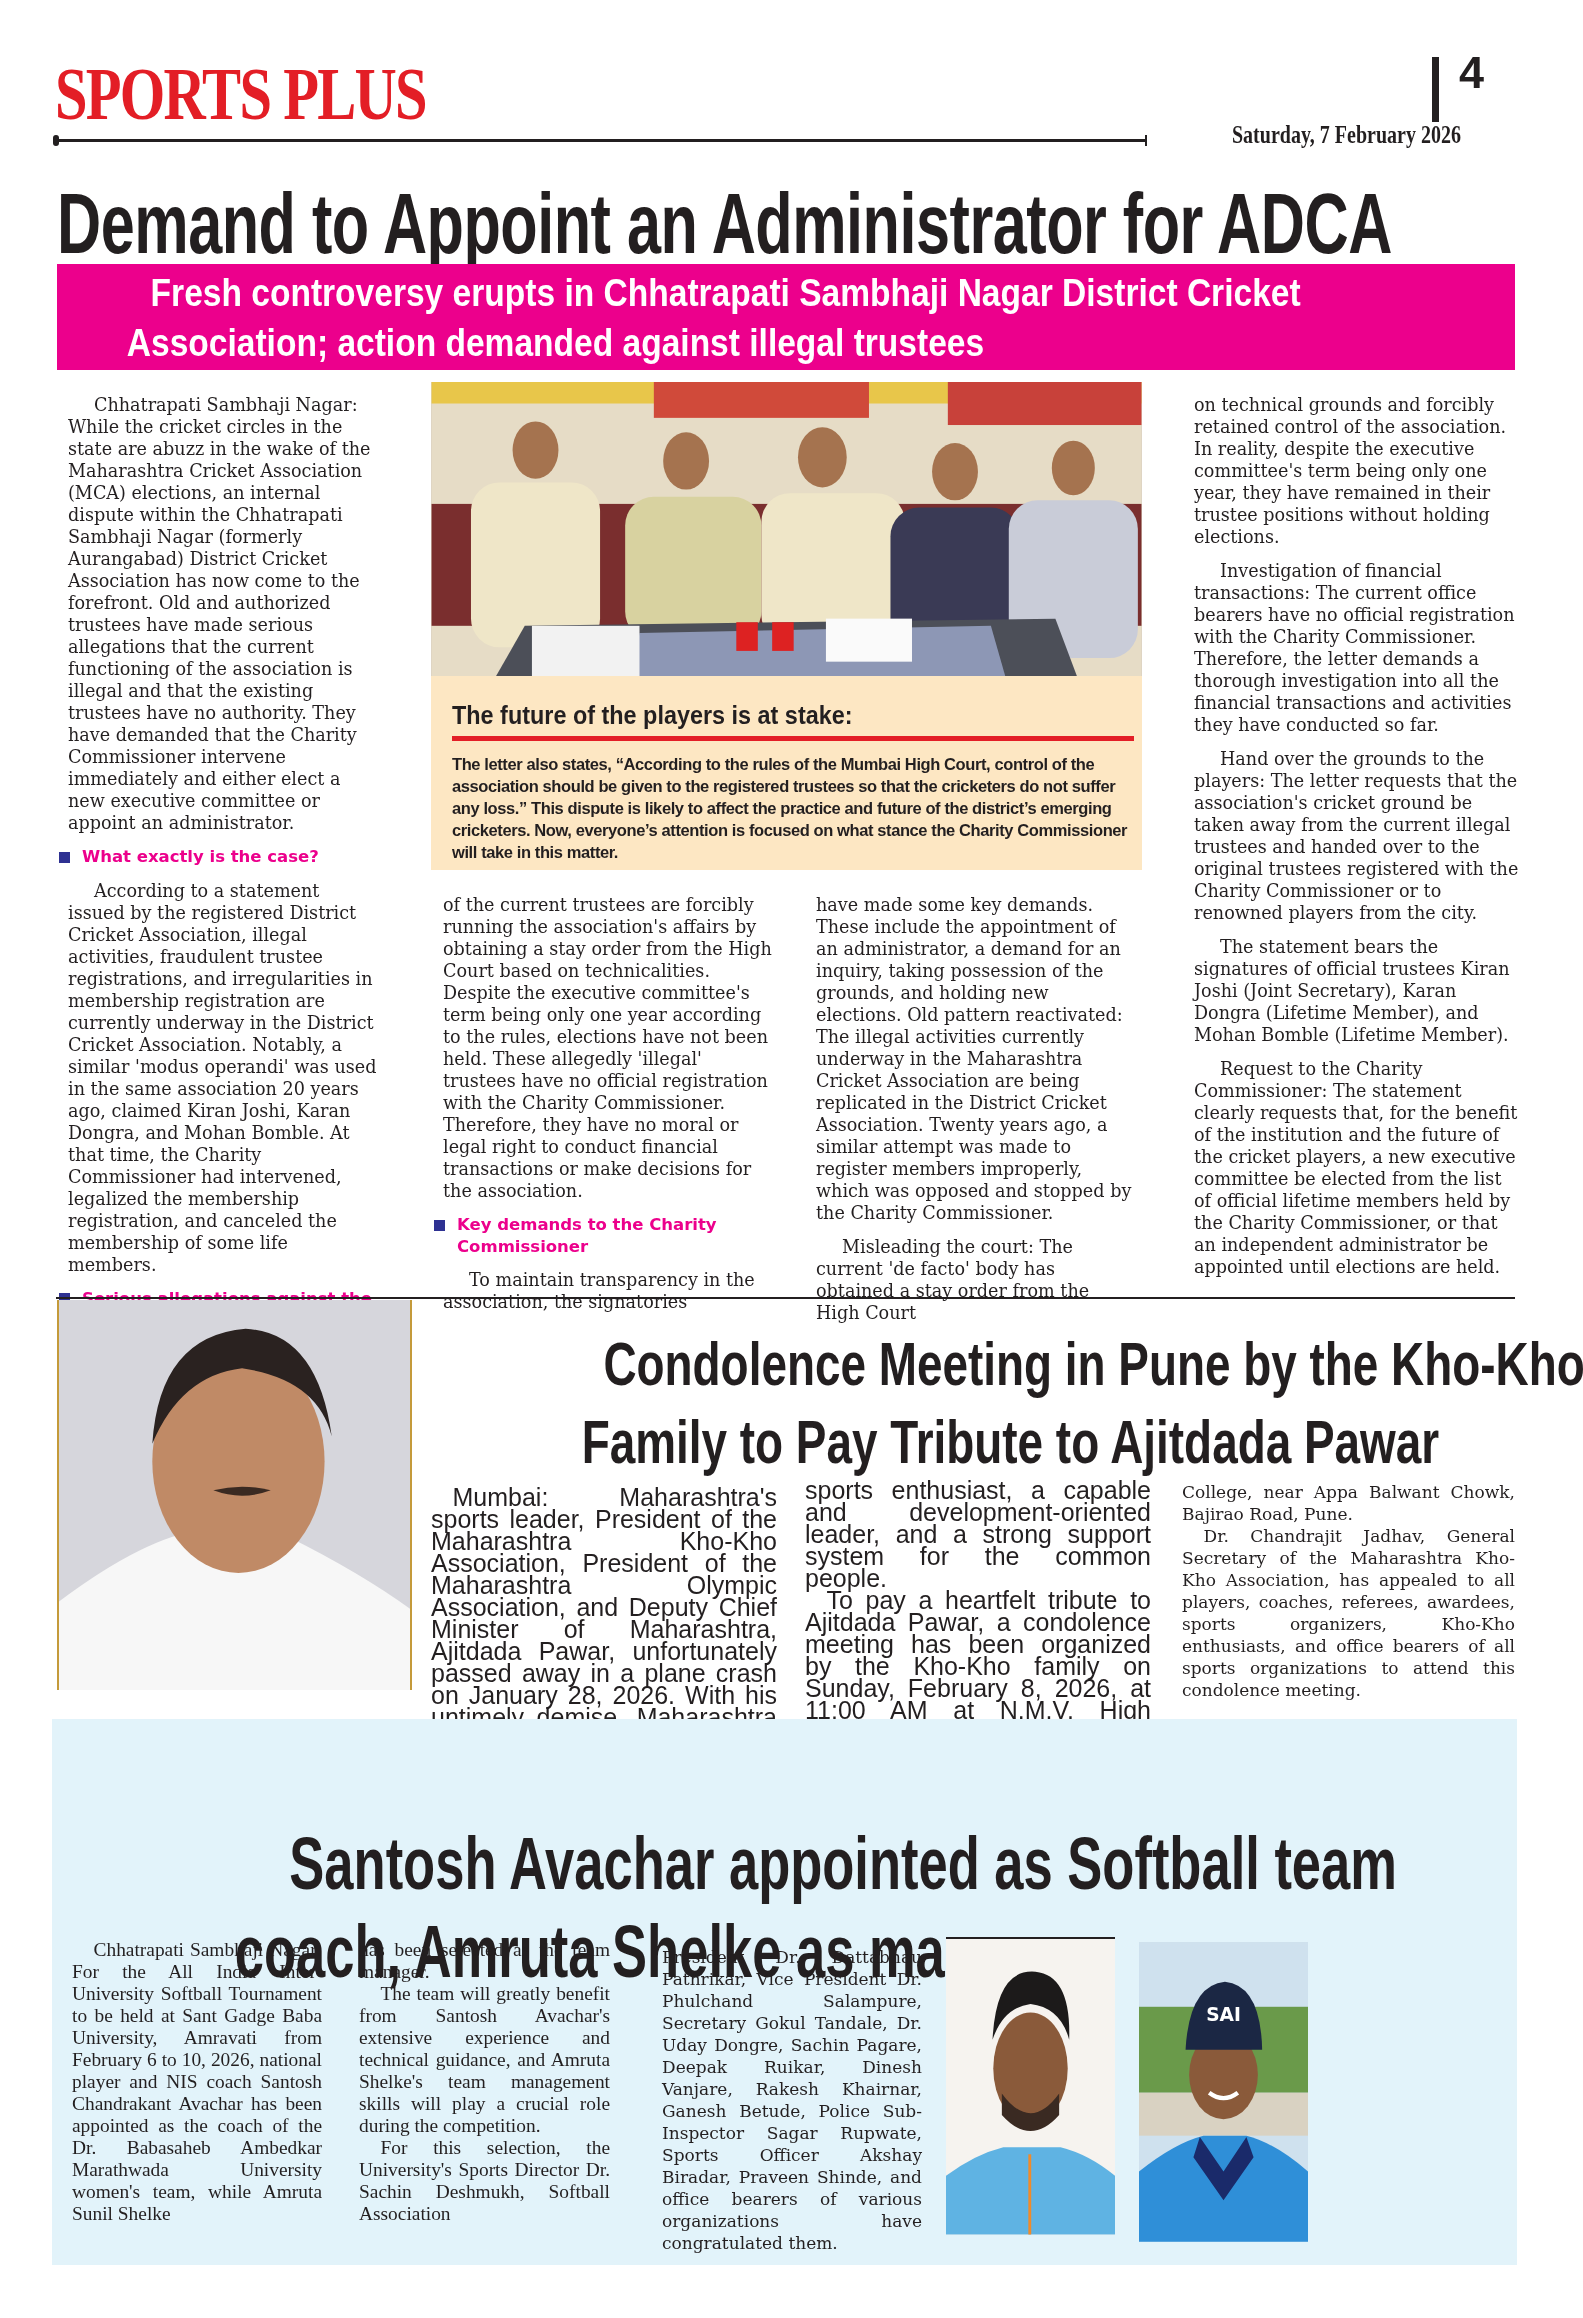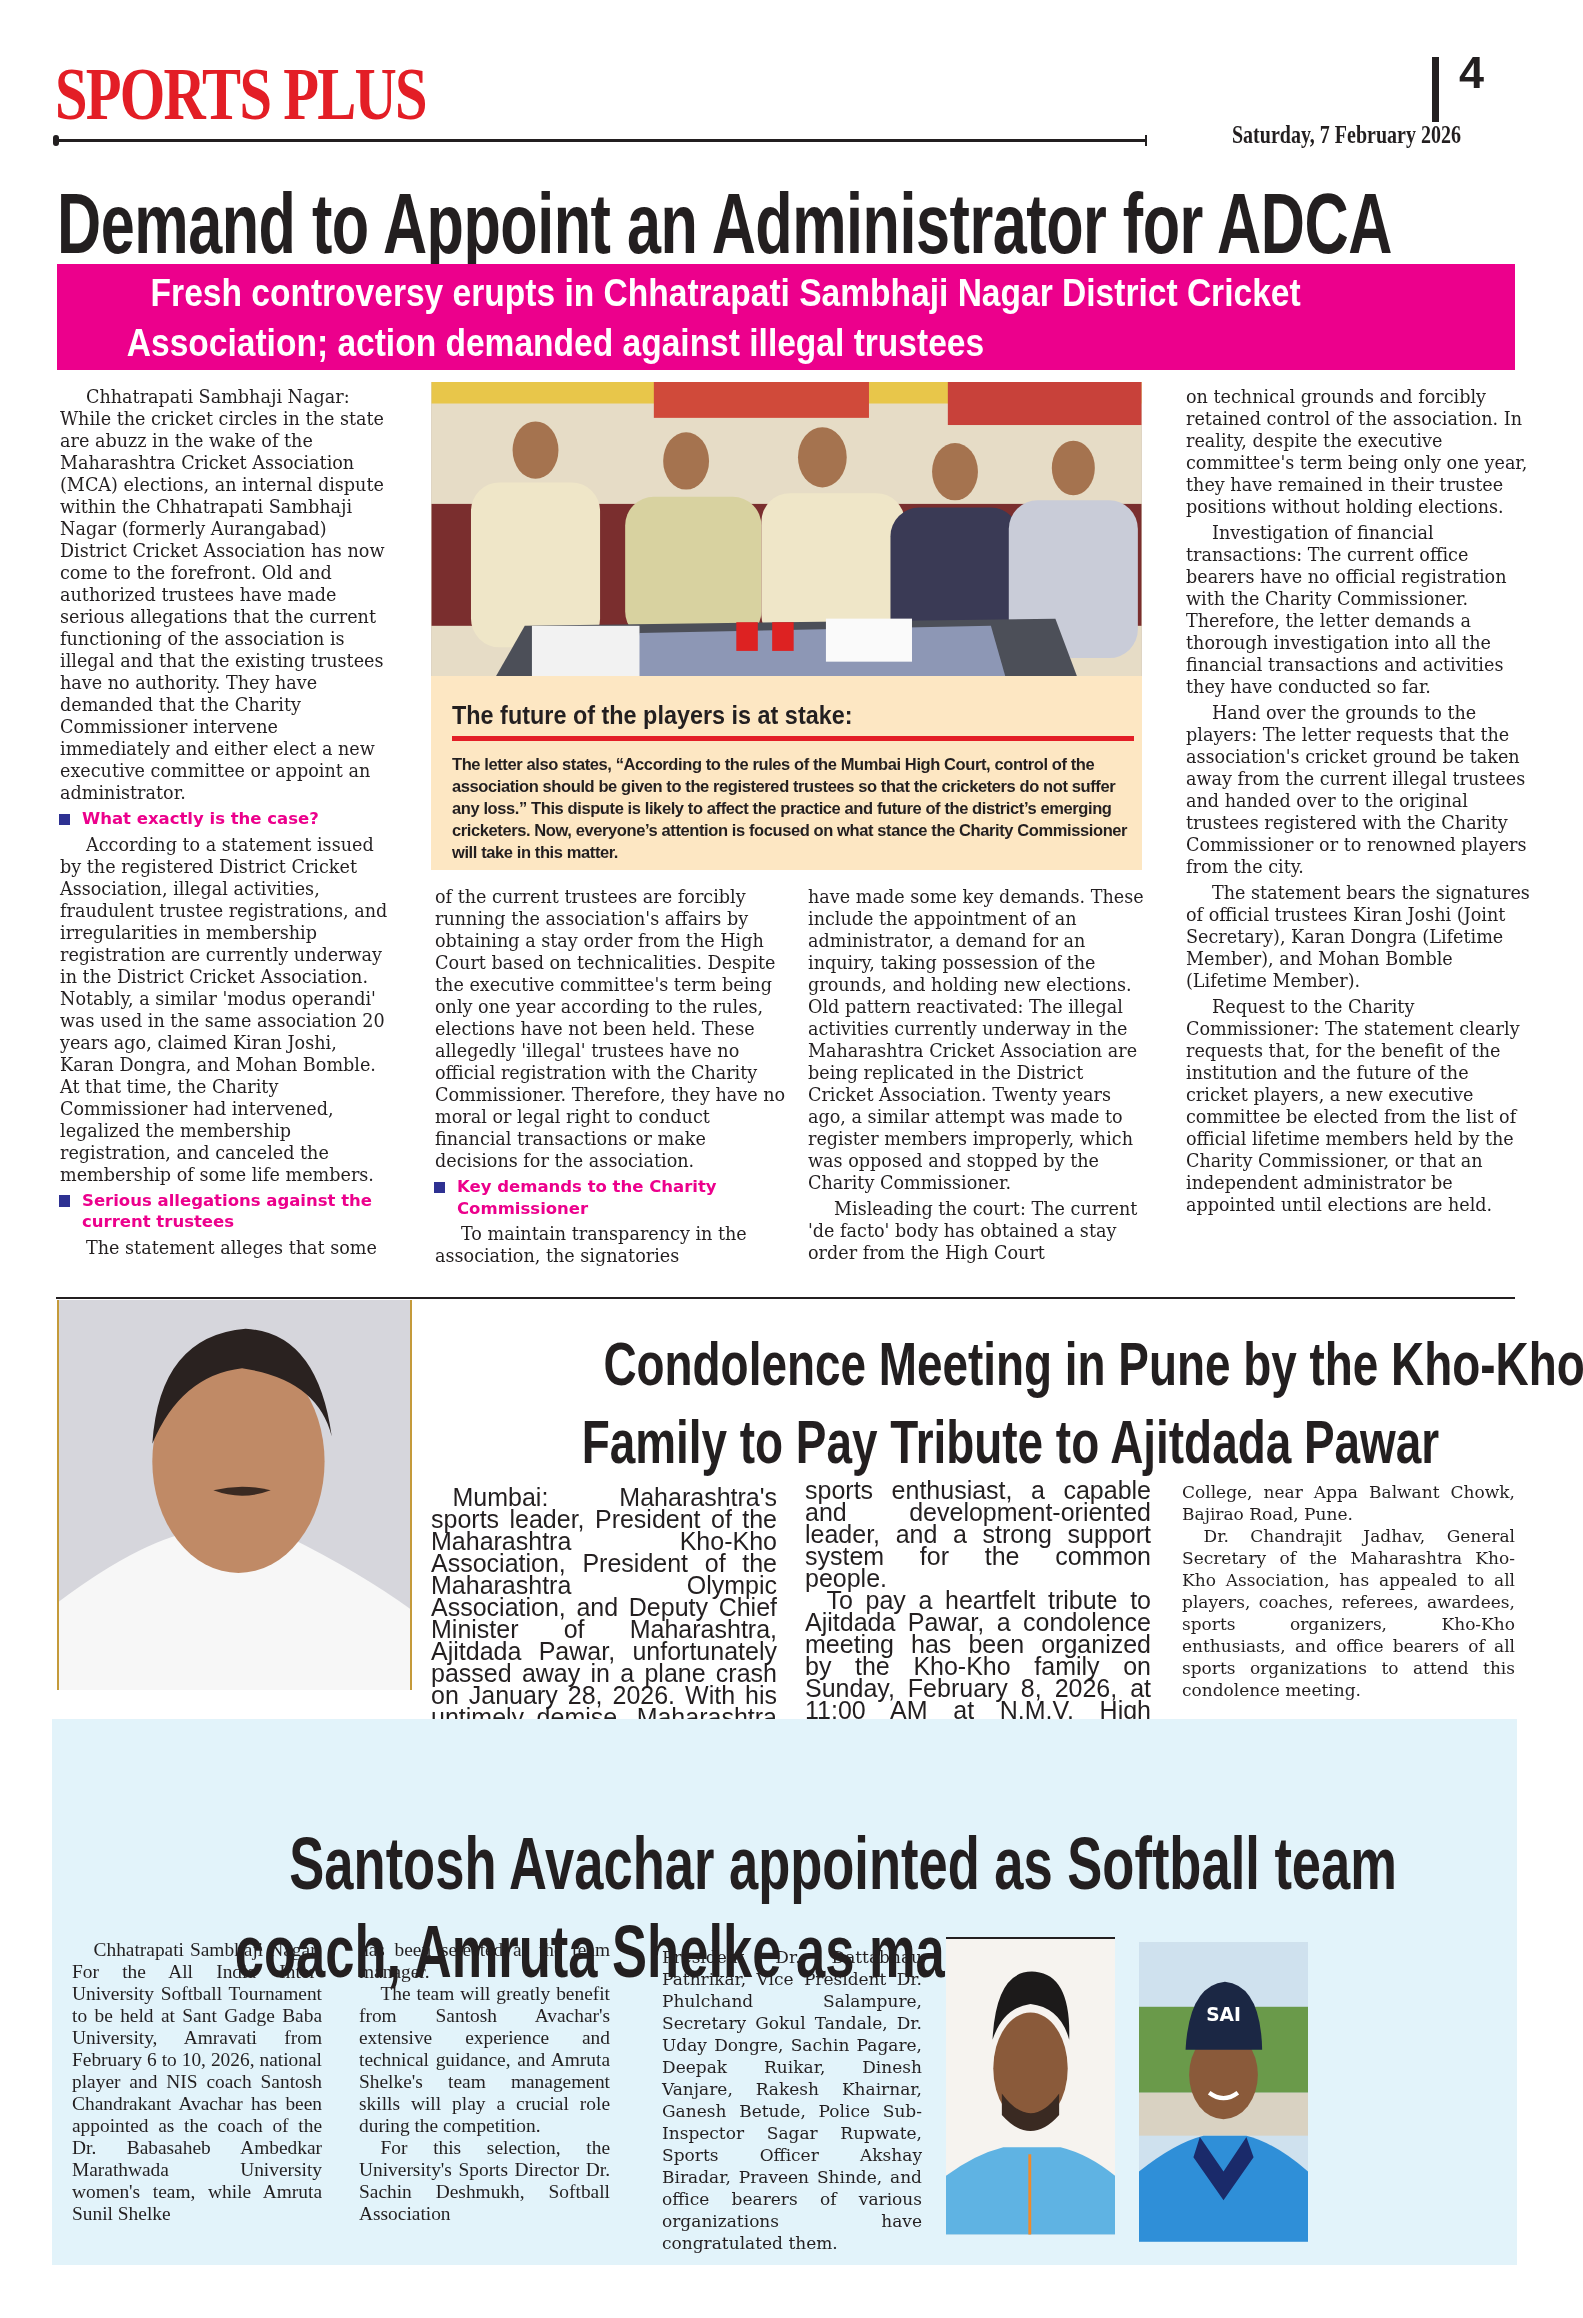--- a/index.html
+++ b/index.html
@@ -14,21 +14,21 @@
   .rule-top:before{content:"";position:absolute;left:-2.9px;top:-4.3px;width:5.7px;height:11.5px;border-radius:2.9px;background:#231f20}
   .rule-top:after{content:"";position:absolute;right:0;top:-4.3px;width:2.2px;height:11.5px;background:#231f20}
 
   .headline{font-family:"Liberation Sans",sans-serif;font-weight:bold;color:#231f20;white-space:nowrap;line-height:1;transform-origin:left top}
   .h1{left:57px;top:181px;font-size:85px;transform:scaleX(0.72);letter-spacing:-0.7px}
   .pinkbar{left:57px;top:264px;width:1458px;height:106px;background:#ec008c}
   .pinktext{left:57px;top:264px;width:1458px;height:106px;color:#fff;font-family:"Liberation Sans",sans-serif;font-weight:bold;font-size:39px;text-align:left;line-height:50px;padding-top:4.3px}
   .pinktext span{display:inline-block;transform:scaleX(0.86)}
 
   .col{font-family:"DejaVu Serif",serif;font-size:17.6px;line-height:22px;color:#231f20}
-  .col p{margin:4px}
+  .col p{margin:12px}
   .col .ind{text-indent:26px}
   .sub{color:#ec008c;font-family:"DejaVu Sans",sans-serif;font-weight:bold;font-size:16.5px;line-height:21.5px;padding-left:26px;position:relative}
   .sub:before{content:"";position:absolute;left:2.9px;top:5.7px;width:11.5px;height:11.5px;background:#2e3192}
 
   .c1{left:56px;top:382px;width:336px}
   .c2{left:431px;top:882px;width:359px}
   .c3{left:804px;top:882px;width:345px}
   .c4{left:1182px;top:382px;width:352px}
 
   .photo1{left:431px;top:382px;width:711px;height:294px;overflow:hidden;background:#d8cfc0}

